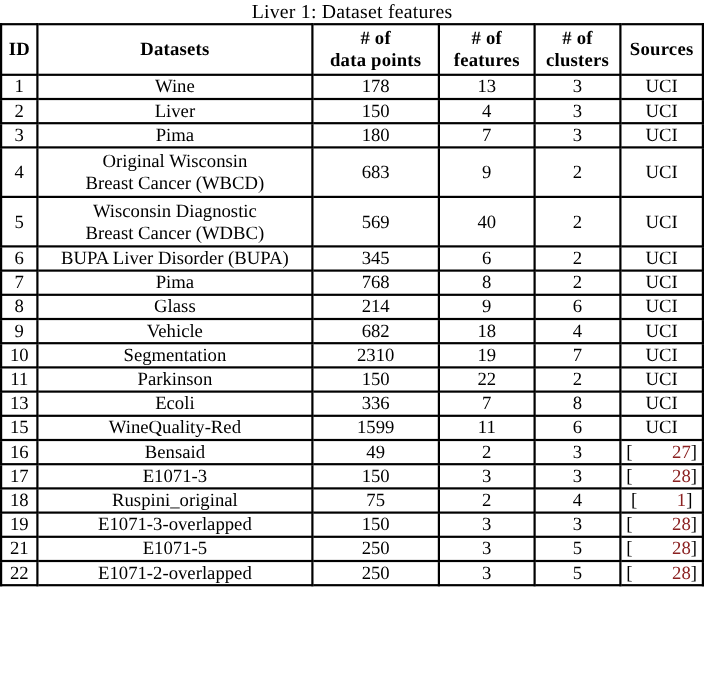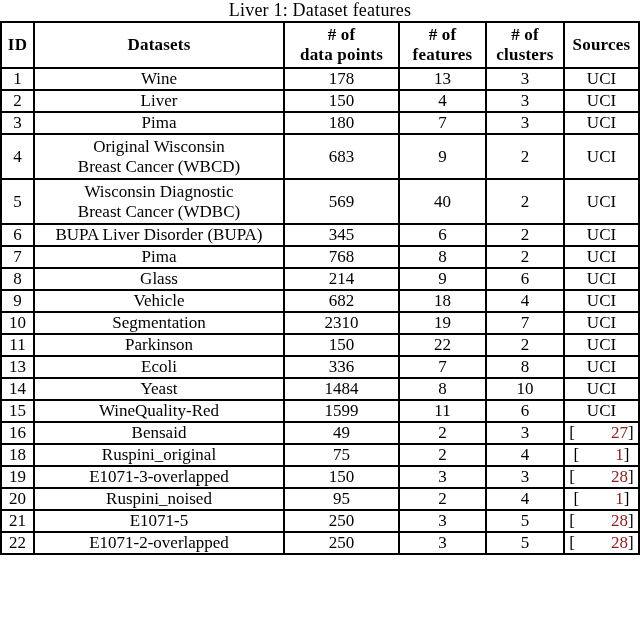--- a/index.html
+++ b/index.html
@@ -198,74 +198,66 @@
 
     <tr>
       <td>13</td>
       <td>Ecoli</td>
       <td>336</td>
       <td>7</td>
       <td>8</td>
       <td>UCI</td>
     </tr>
 
-    <tr>
-      <td>14</td>
-      <td>Yeast</td>
-      <td>1484</td>
-      <td>8</td>
-      <td>10</td>
-      <td>UCI</td>
-    </tr>
 
     <tr>
       <td>15</td>
       <td>WineQuality-Red</td>
       <td>1599</td>
       <td>11</td>
       <td>6</td>
       <td>UCI</td>
     </tr>
 
     <tr>
       <td>16</td>
       <td>Bensaid</td>
       <td>49</td>
       <td>2</td>
       <td>3</td>
       <td>[<span class="cite">27</span>]</td>
     </tr>
 
+    <tr>
+      <td>17</td>
+      <td>E1071-3</td>
+      <td>150</td>
+      <td>3</td>
+      <td>3</td>
+      <td>[<span class="cite">28</span>]</td>
+    </tr>
 
     <tr>
       <td>18</td>
       <td>Ruspini_original</td>
       <td>75</td>
       <td>2</td>
       <td>4</td>
       <td>[<span class="cite">1</span>]</td>
     </tr>
 
     <tr>
       <td>19</td>
       <td>E1071-3-overlapped</td>
       <td>150</td>
       <td>3</td>
       <td>3</td>
       <td>[<span class="cite">28</span>]</td>
     </tr>
 
-    <tr>
-      <td>20</td>
-      <td>Ruspini_noised</td>
-      <td>95</td>
-      <td>2</td>
-      <td>4</td>
-      <td>[<span class="cite">1</span>]</td>
-    </tr>
 
     <tr>
       <td>21</td>
       <td>E1071-5</td>
       <td>250</td>
       <td>3</td>
       <td>5</td>
       <td>[<span class="cite">28</span>]</td>
     </tr>
 

